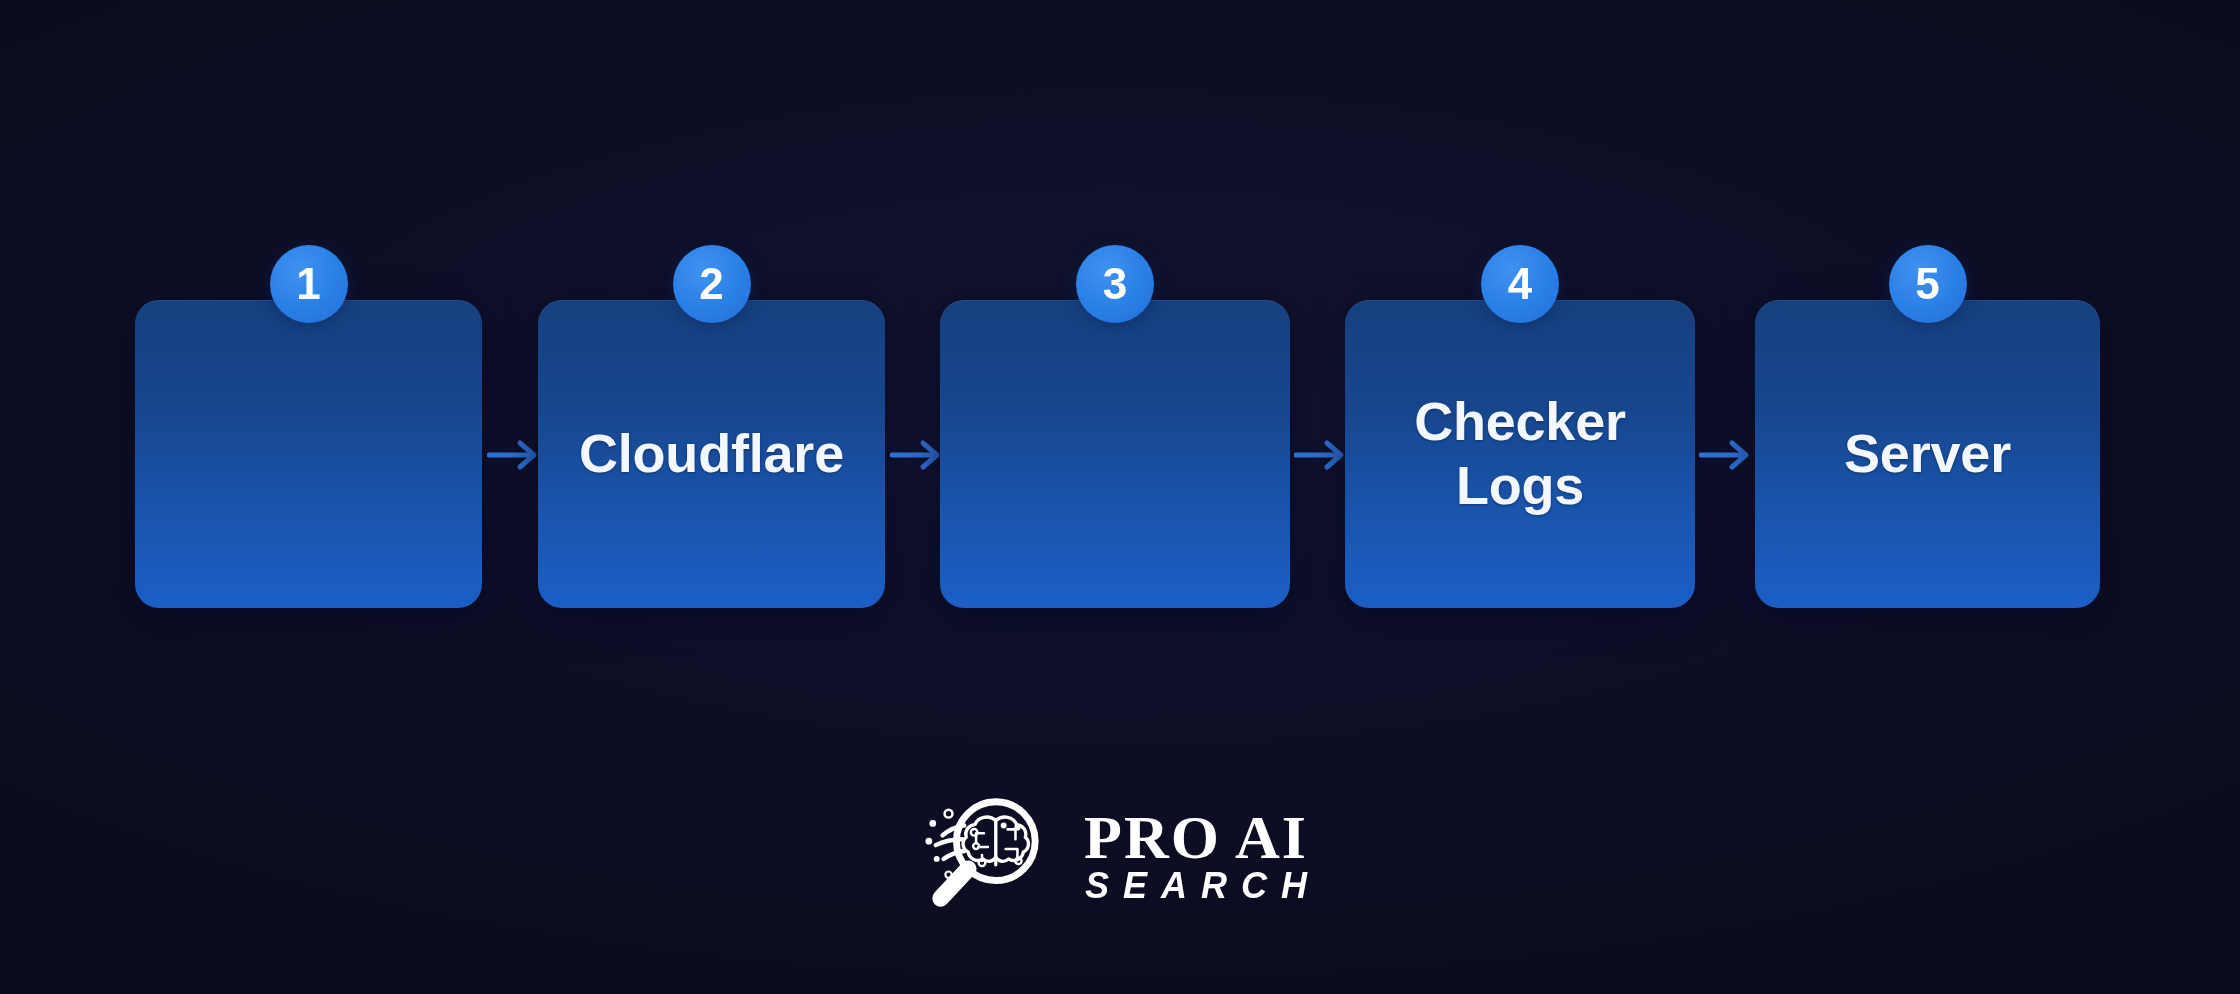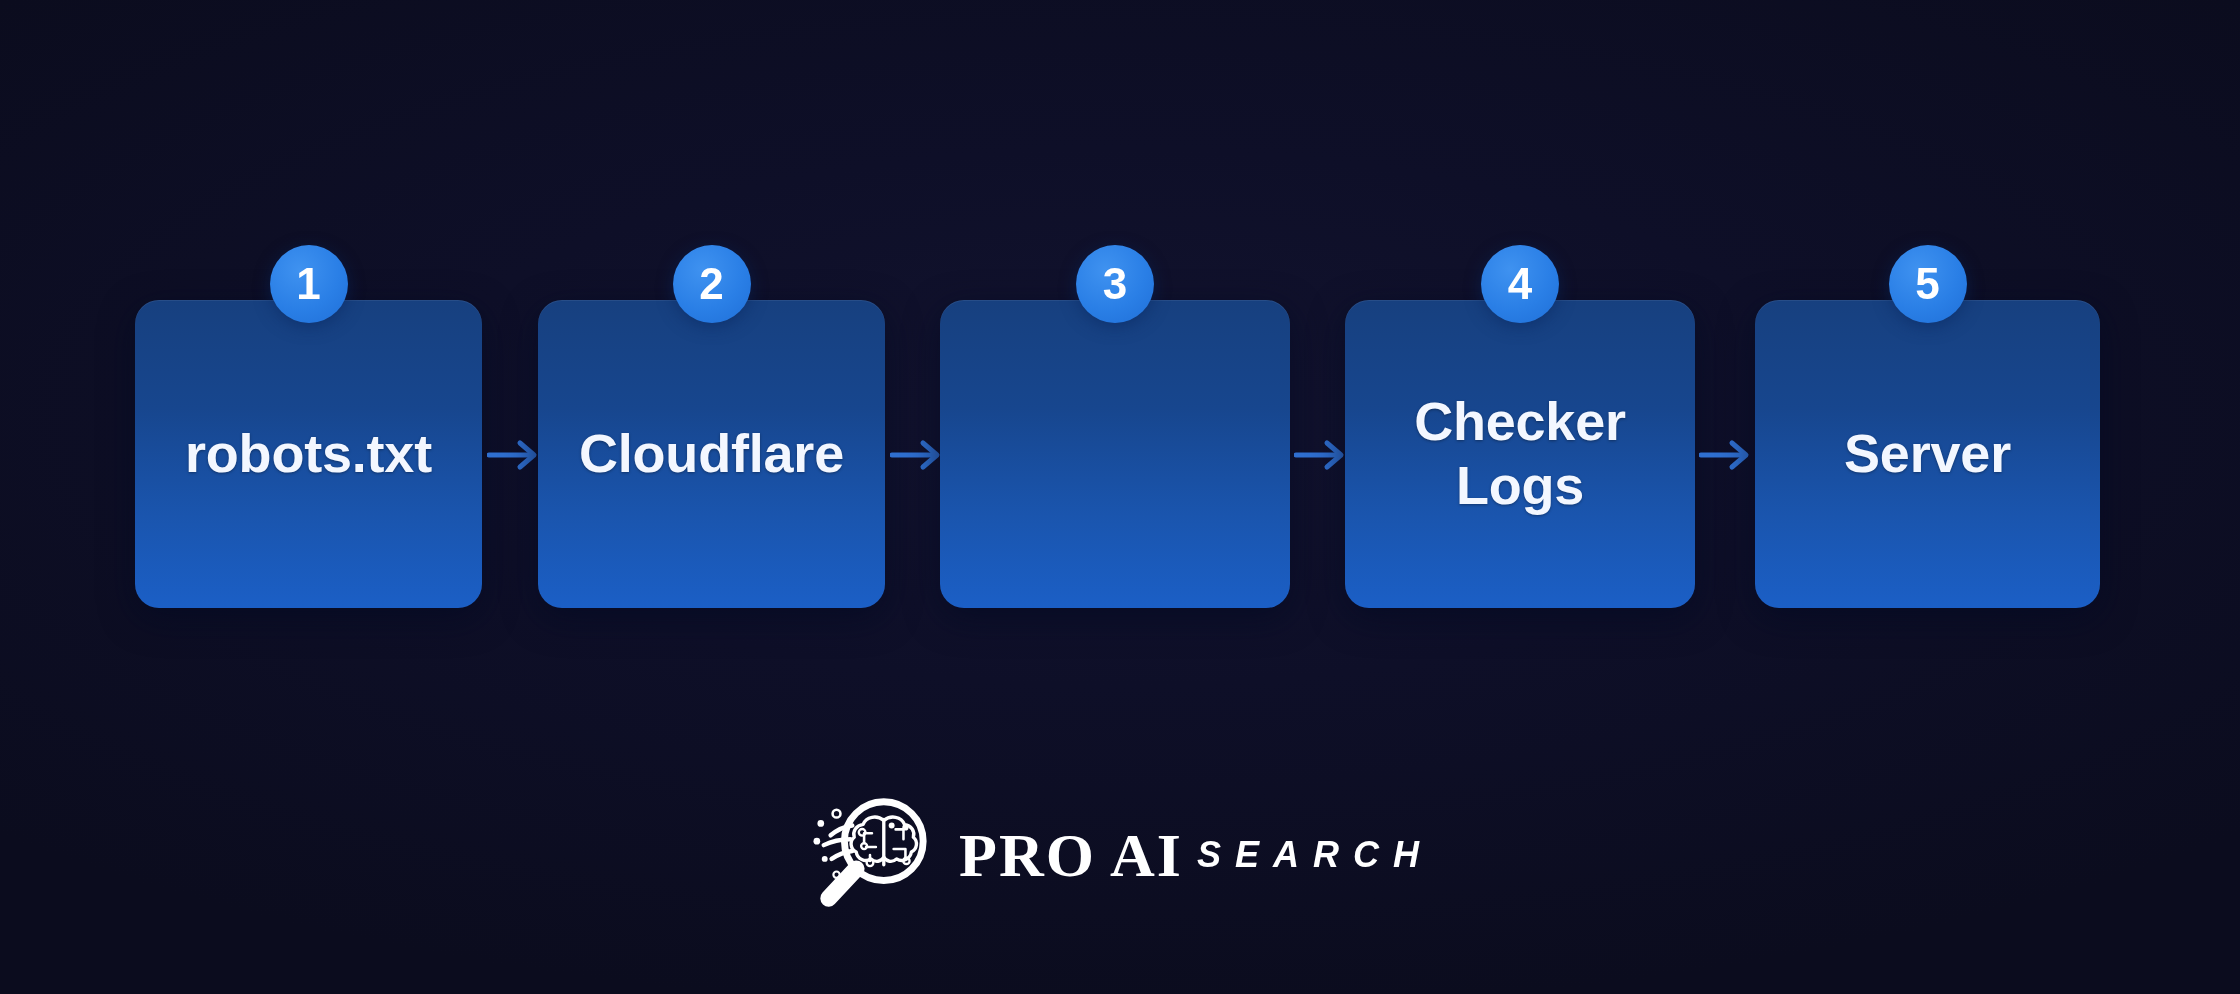--- a/index.html
+++ b/index.html
@@ -87,21 +87,21 @@
     width: 2240px;
     height: 150px;
     display: flex;
     align-items: center;
     justify-content: center;
     gap: 26px;
   }
   #brand-mark { width: 126px; height: 126px; flex: 0 0 auto; }
   #brand-words {
     display: flex;
-    flex-direction: row;
+    flex-direction: column;
     align-items: center;
     justify-content: center;
     padding-top: 4px;
   }
   #brand-title {
     color: #ffffff;
     font-family: "Liberation Serif", serif;
     font-weight: bold;
     font-size: 62px;
     line-height: 1;
@@ -123,21 +123,20 @@
 <body>
 
 <div id="stage">
 
   <div id="flow-row">
 
     <div class="step" style="left:135px; width:347px;">
       <div class="badge" style="left:calc(50% - 39px);">
         <span>1</span>
       </div>
-      <div class="step-label">robots.txt</div>
     </div>
 
     <div class="connector" style="left:487px;">
       <svg width="56" height="44" viewBox="0 0 56 44" fill="none" aria-hidden="true">
         <path d="M2 22 H44" stroke="#2f6fd0" stroke-width="5" stroke-linecap="round"></path>
         <path d="M33 10 L47 22 L33 34" stroke="#2f6fd0" stroke-width="5" stroke-linecap="round" stroke-linejoin="round" fill="none"></path>
       </svg>
     </div>
 
     <div class="step" style="left:538px; width:347px;">

